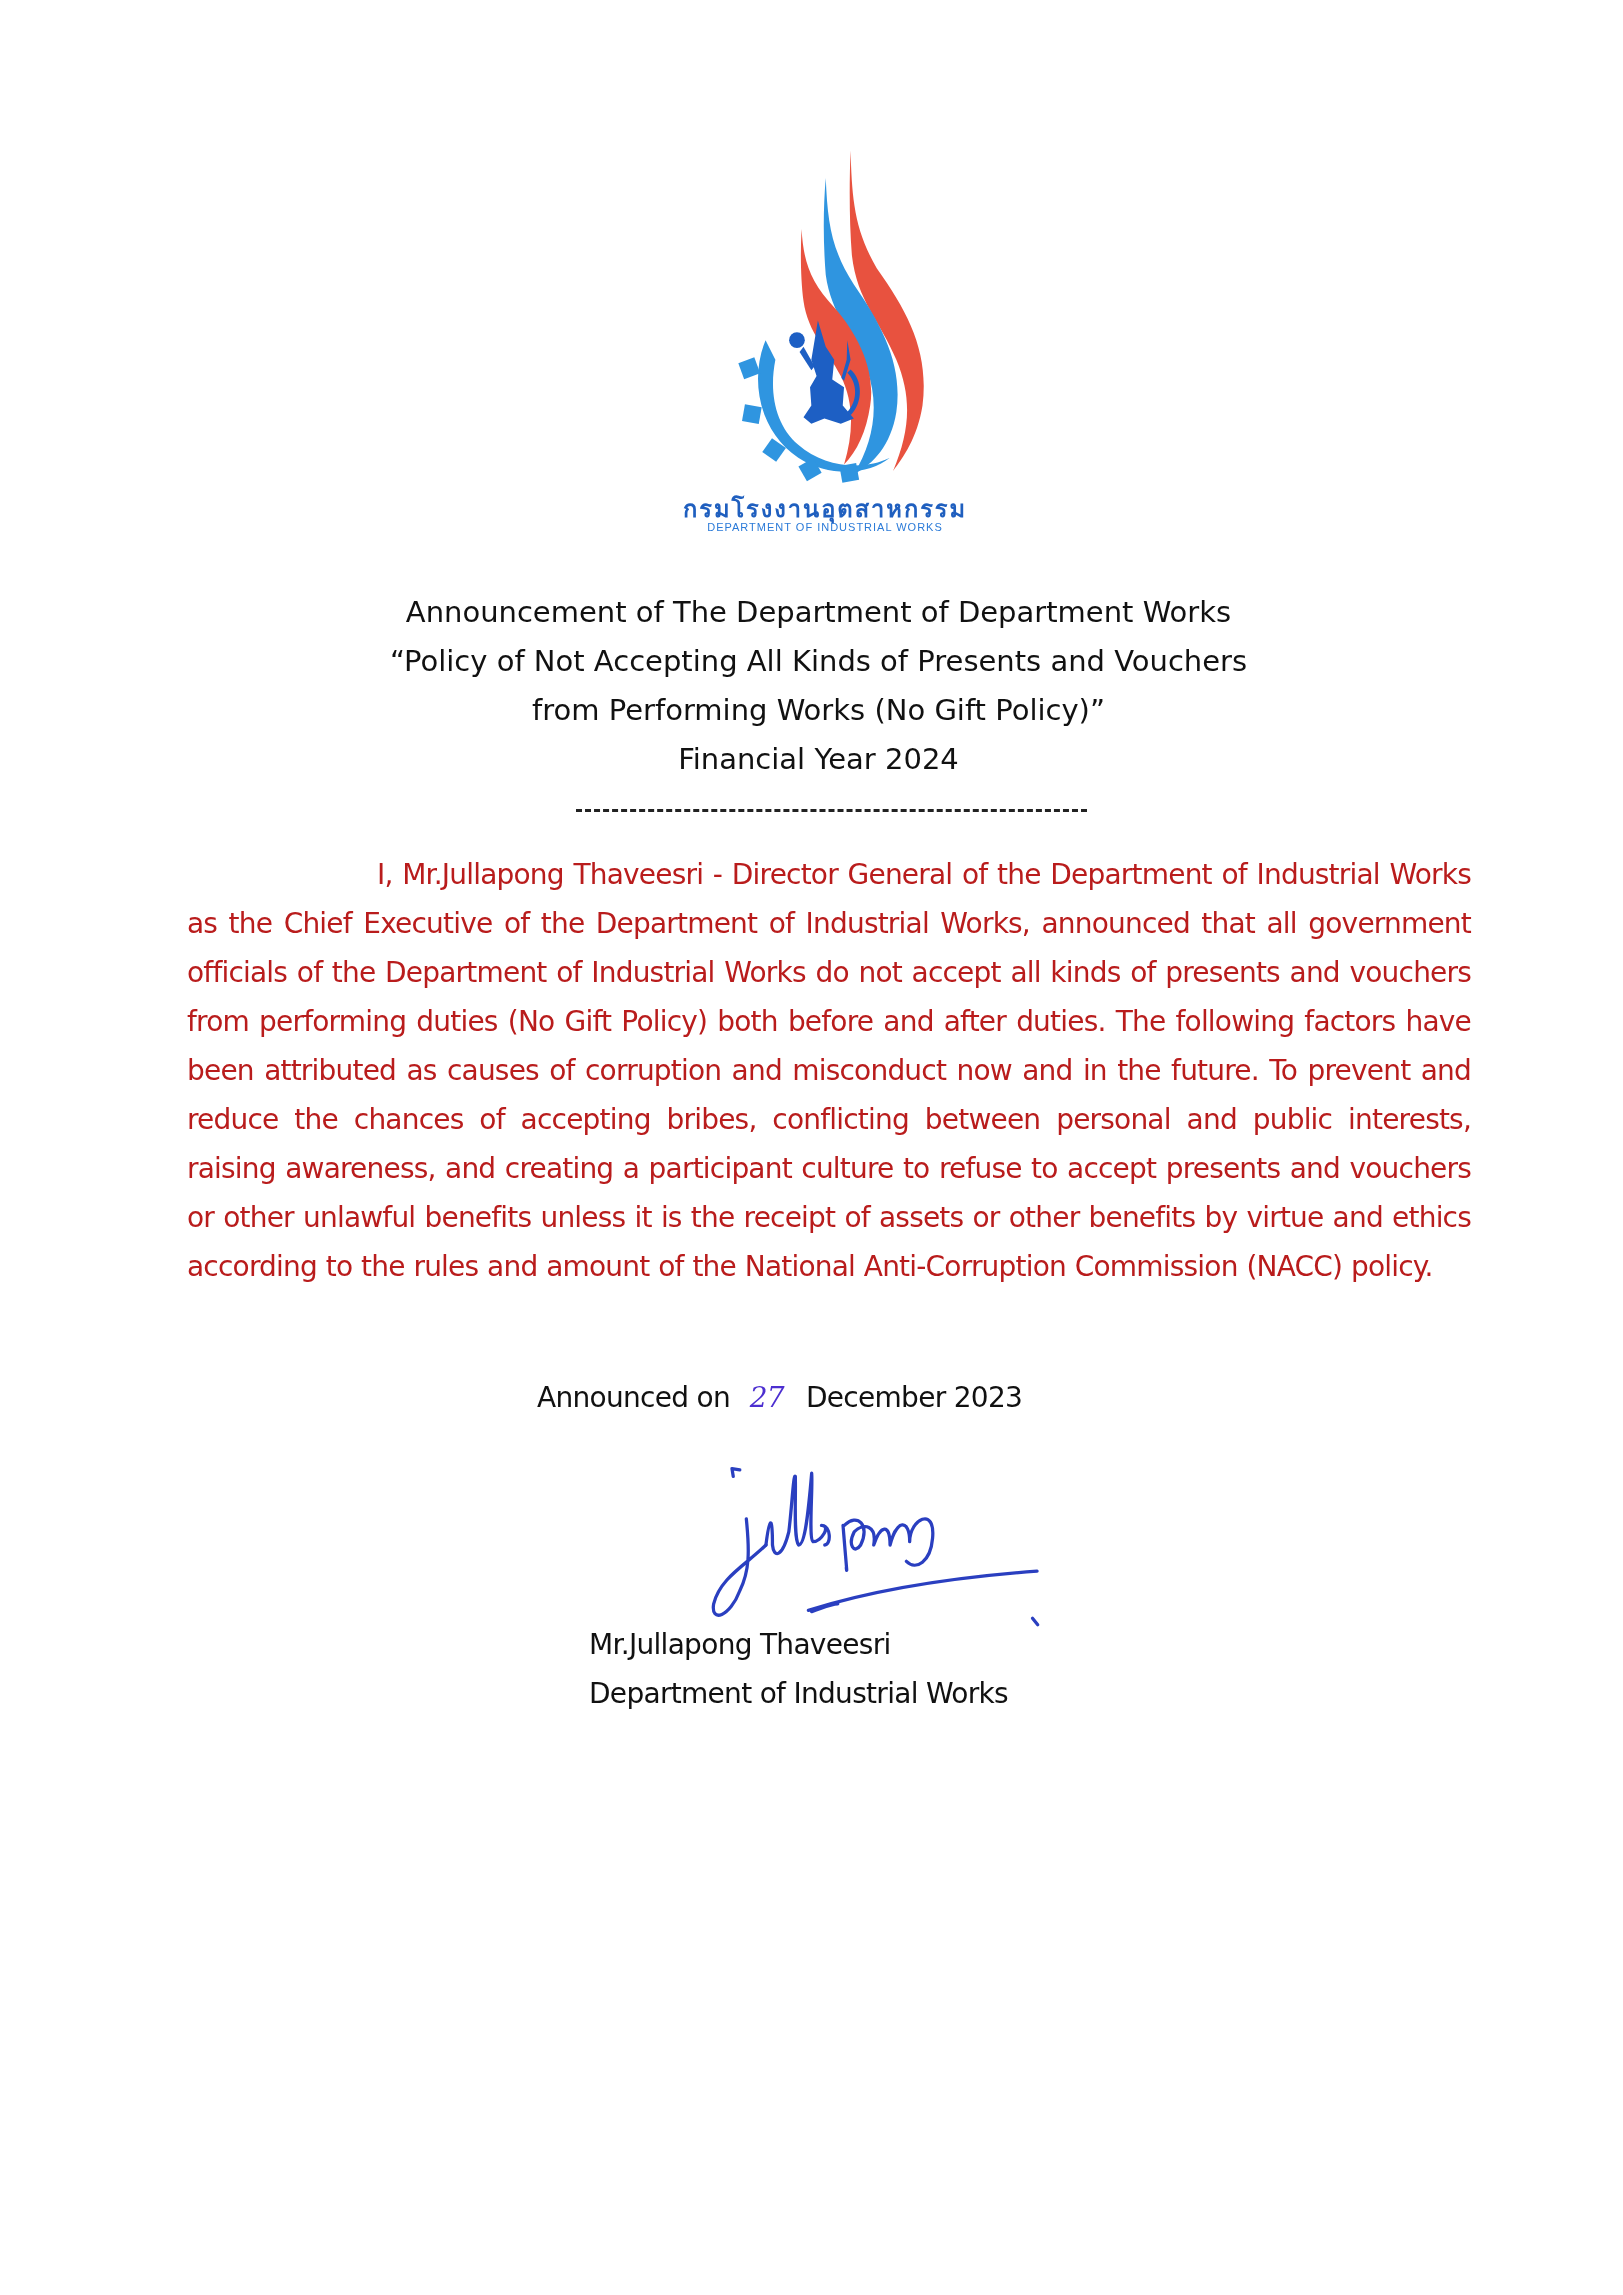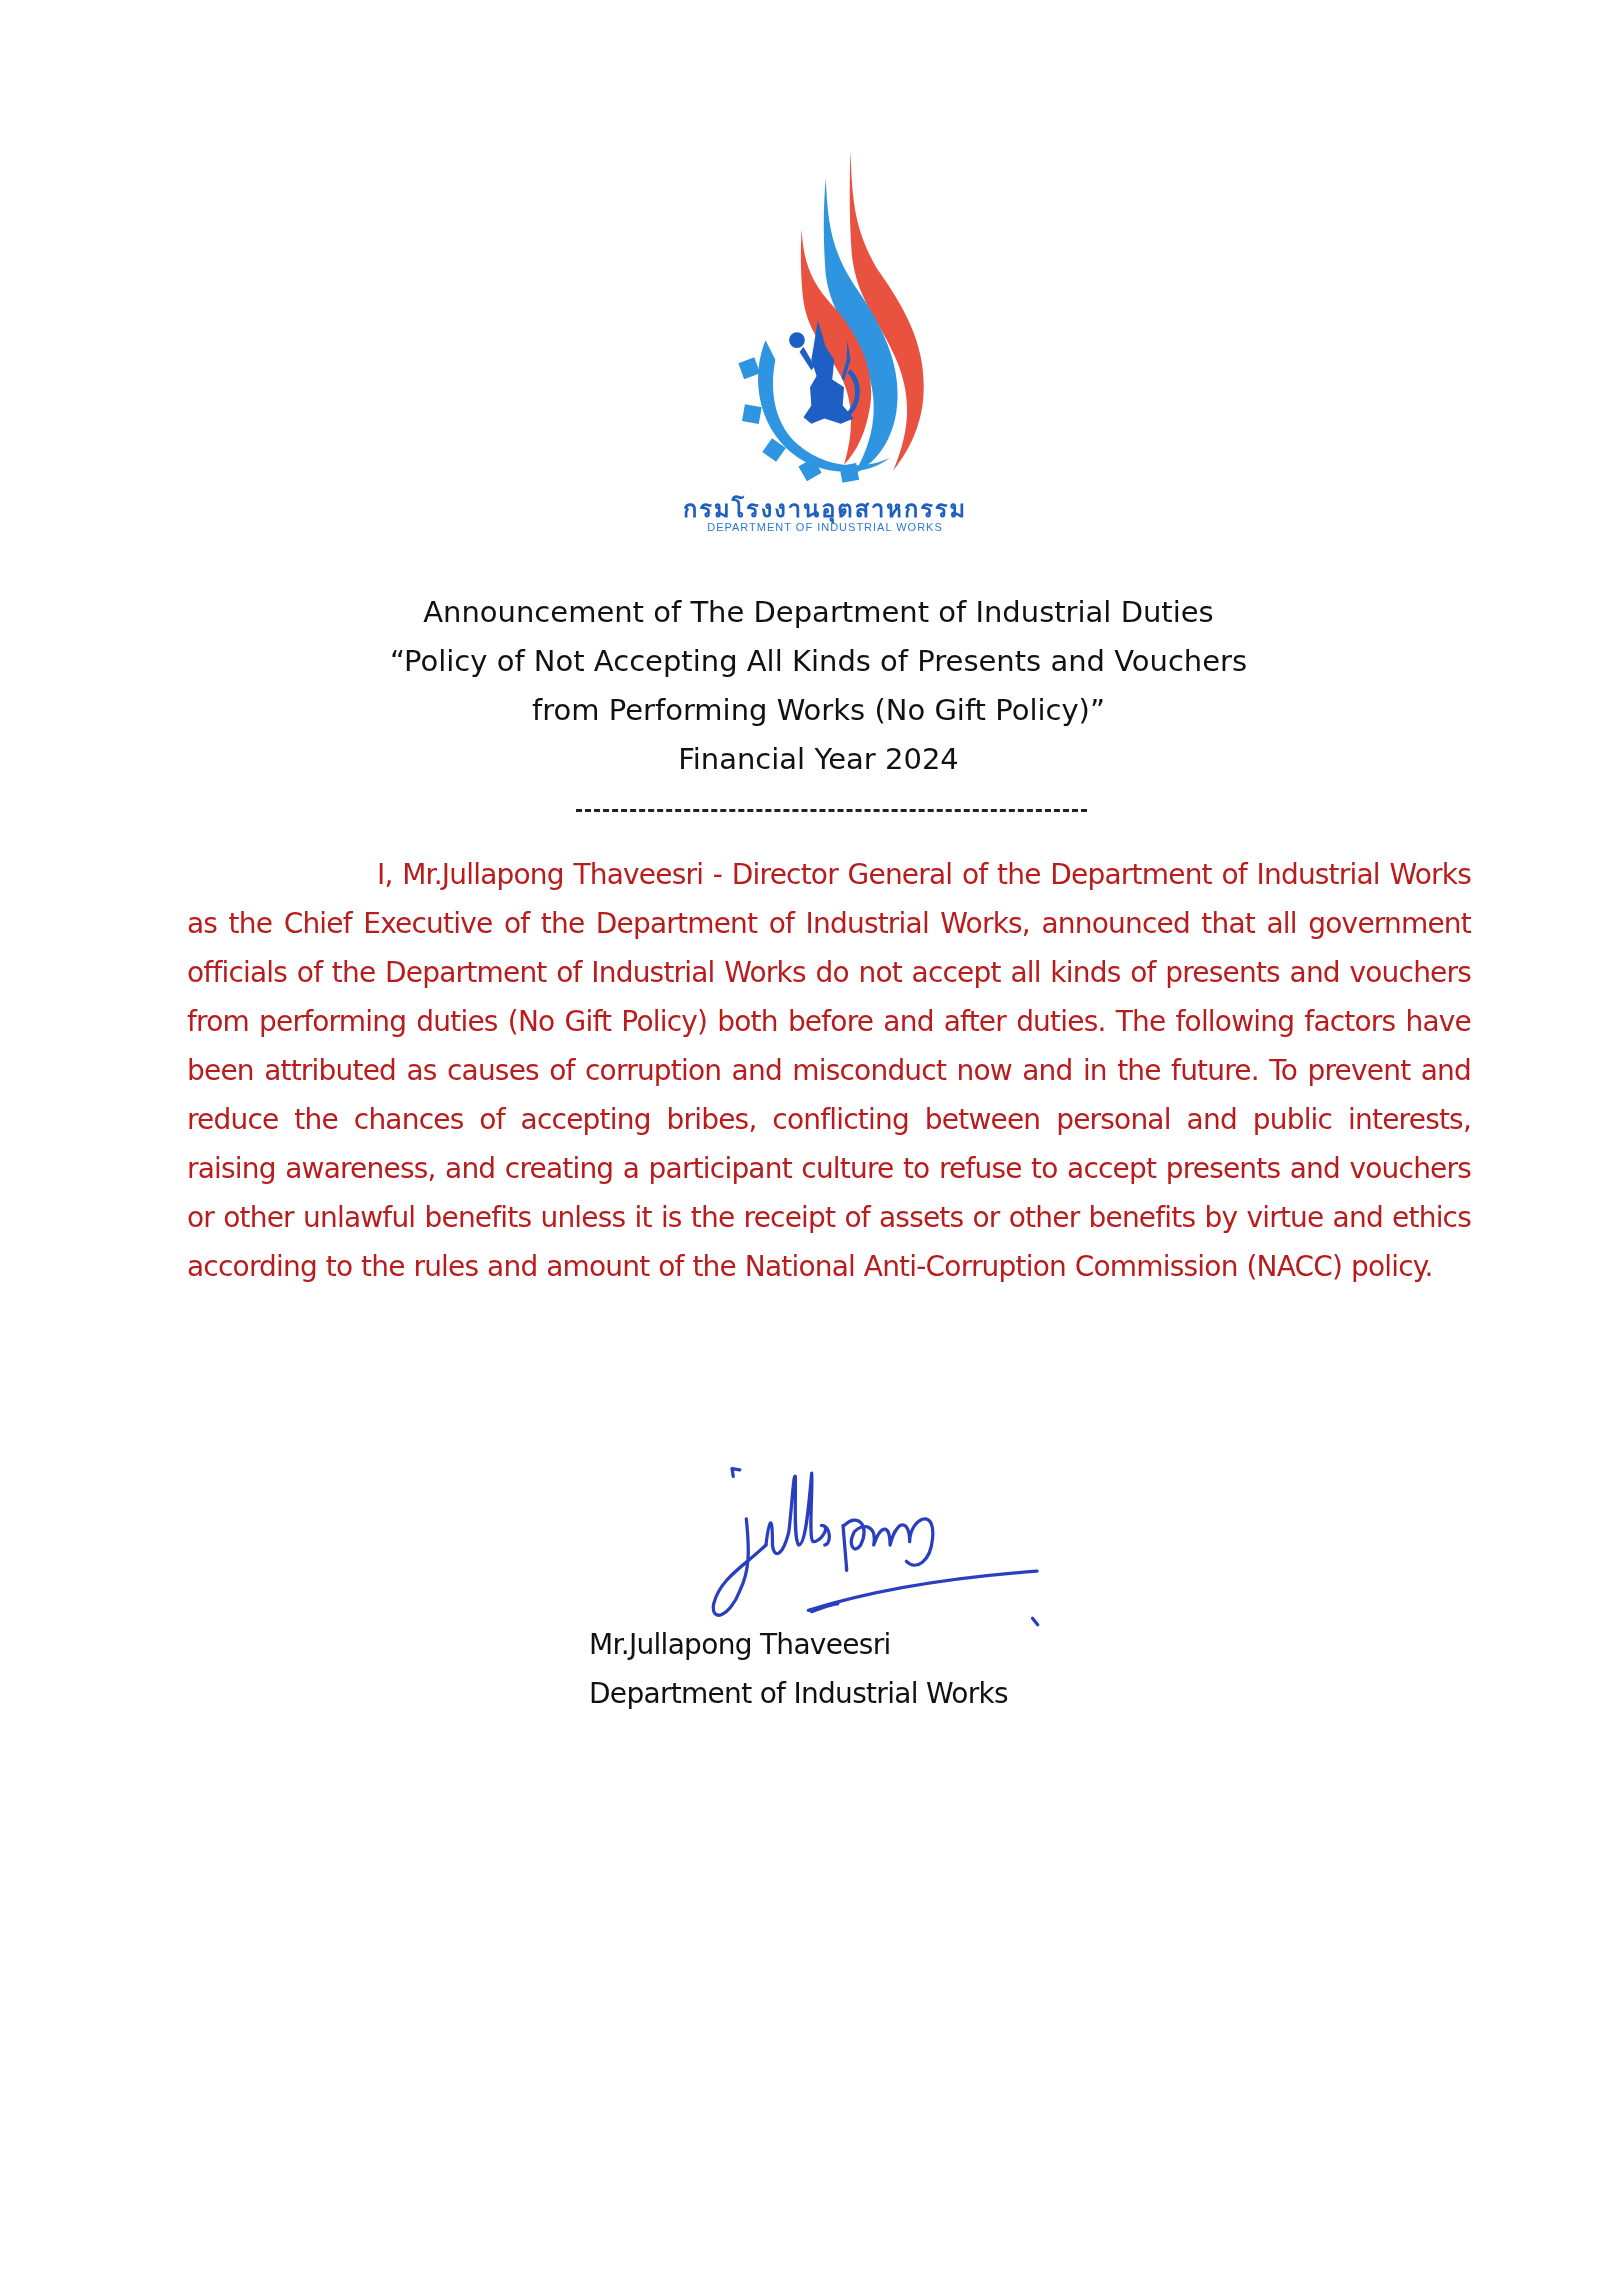--- a/index.html
+++ b/index.html
@@ -73,32 +73,35 @@
       <path d="M138 310 L155 340 L150 346 L132 318 Z"></path>
       <path d="M205 300 L210 330 L200 362 L196 358 L204 330 Z"></path>
       <path d="M210 345 C228 360 230 395 210 415 L205 410 C222 392 220 365 205 350 Z"></path>
     </g>
   </svg>
 
   <div class="logo-thai">กรมโรงงานอุตสาหกรรม</div>
   <div class="logo-eng">DEPARTMENT OF INDUSTRIAL WORKS</div>
 
   <div class="title">
-    <div>Announcement of The Department of Industrial Duties</div>
+    <div>Announcement of The Department of Department Works</div>
     <div>“Policy of Not Accepting All Kinds of Presents and Vouchers</div>
     <div>from Performing Works (No Gift Policy)”</div>
     <div>Financial Year 2024</div>
   </div>
 
   <div class="divider"></div>
 
   <div class="body-text">
     <p>I, Mr.Jullapong Thaveesri - Director General of the Department of Industrial Works as the Chief Executive of the Department of Industrial Works, announced that all government officials of the Department of Industrial Works do not accept all kinds of presents and vouchers from performing duties (No Gift Policy) both before and after duties. The following factors have been attributed as causes of corruption and misconduct now and in the future. To prevent and reduce the chances of accepting bribes, conflicting between personal and public interests, raising awareness, and creating a participant culture to refuse to accept presents and vouchers or other unlawful benefits unless it is the receipt of assets or other benefits by virtue and ethics according to the rules and amount of the National Anti-Corruption Commission (NACC) policy.</p>
   </div>
 
+  <div class="announce">
+    <span>Announced on</span><span class="day">27</span><span>December 2023</span>
+  </div>
 
   <svg class="signature" viewBox="0 0 620 300" fill="none" stroke="#2a3fc0" stroke-width="5" stroke-linecap="round" stroke-linejoin="round">
     <path d="M88 33 L90 45 M88 33 L100 35"></path>
     <path d="M110 110 C115 160 115 190 100 220 C85 260 55 270 60 240 C70 200 110 180 140 150"></path>
     <path d="M140 150 C145 110 150 100 150 150 C152 170 165 170 175 130 C180 90 182 40 185 45 C186 80 182 140 190 150 C200 150 205 100 210 40 C212 60 205 140 212 145 C225 145 240 120 225 120 C240 120 240 150 230 150"></path>
     <path d="M258 120 C262 170 265 200 263 185 M260 120 C280 100 300 120 285 150 C275 165 265 150 275 130 C290 115 310 120 305 150 C315 120 330 115 330 150 C340 110 360 110 360 145 C360 110 400 90 395 140 C392 175 370 190 355 175"></path>
     <path d="M205 250 C300 220 420 200 555 190 M210 252 C230 245 240 240 250 240"></path>
     <path d="M548 262 L556 272"></path>
   </svg>
 

